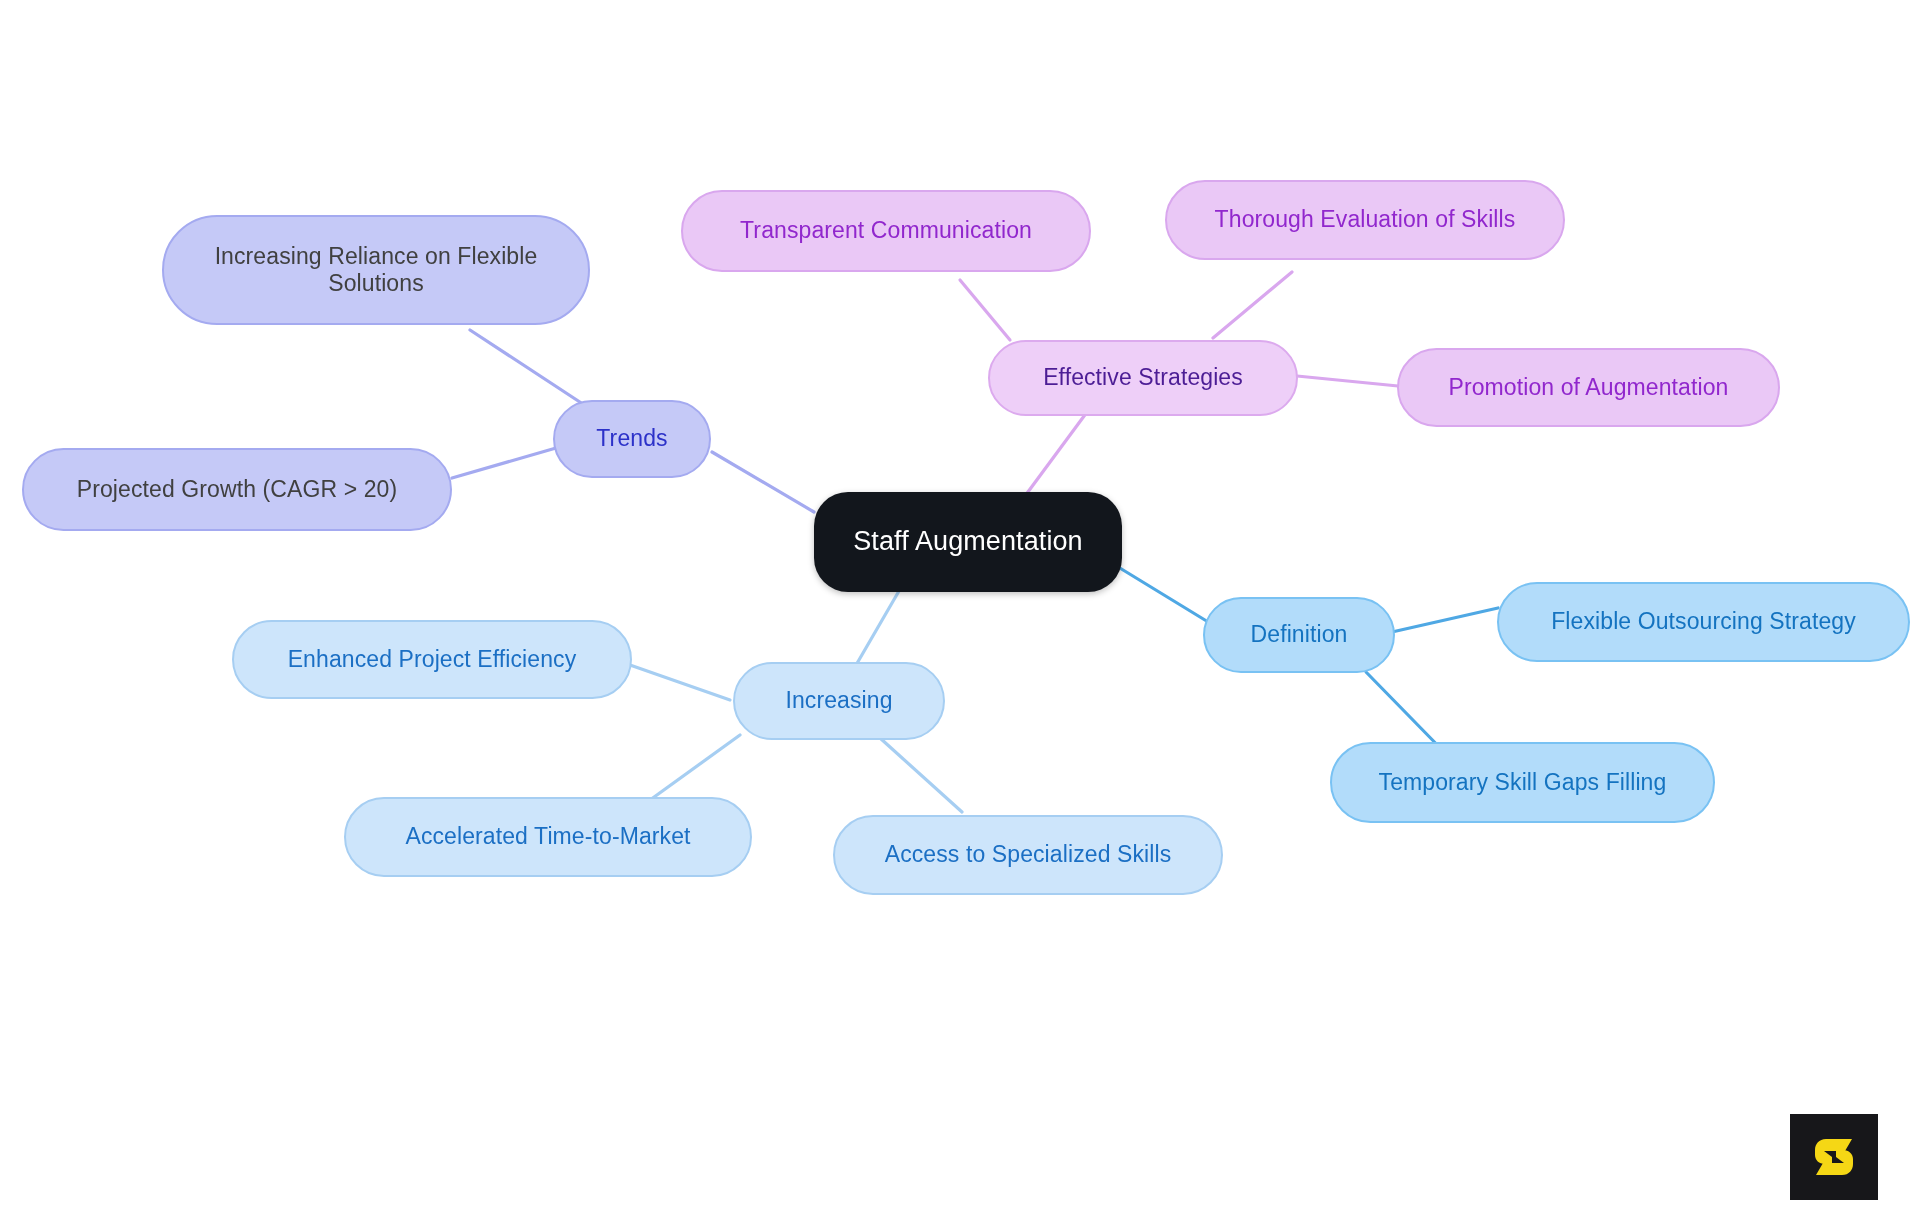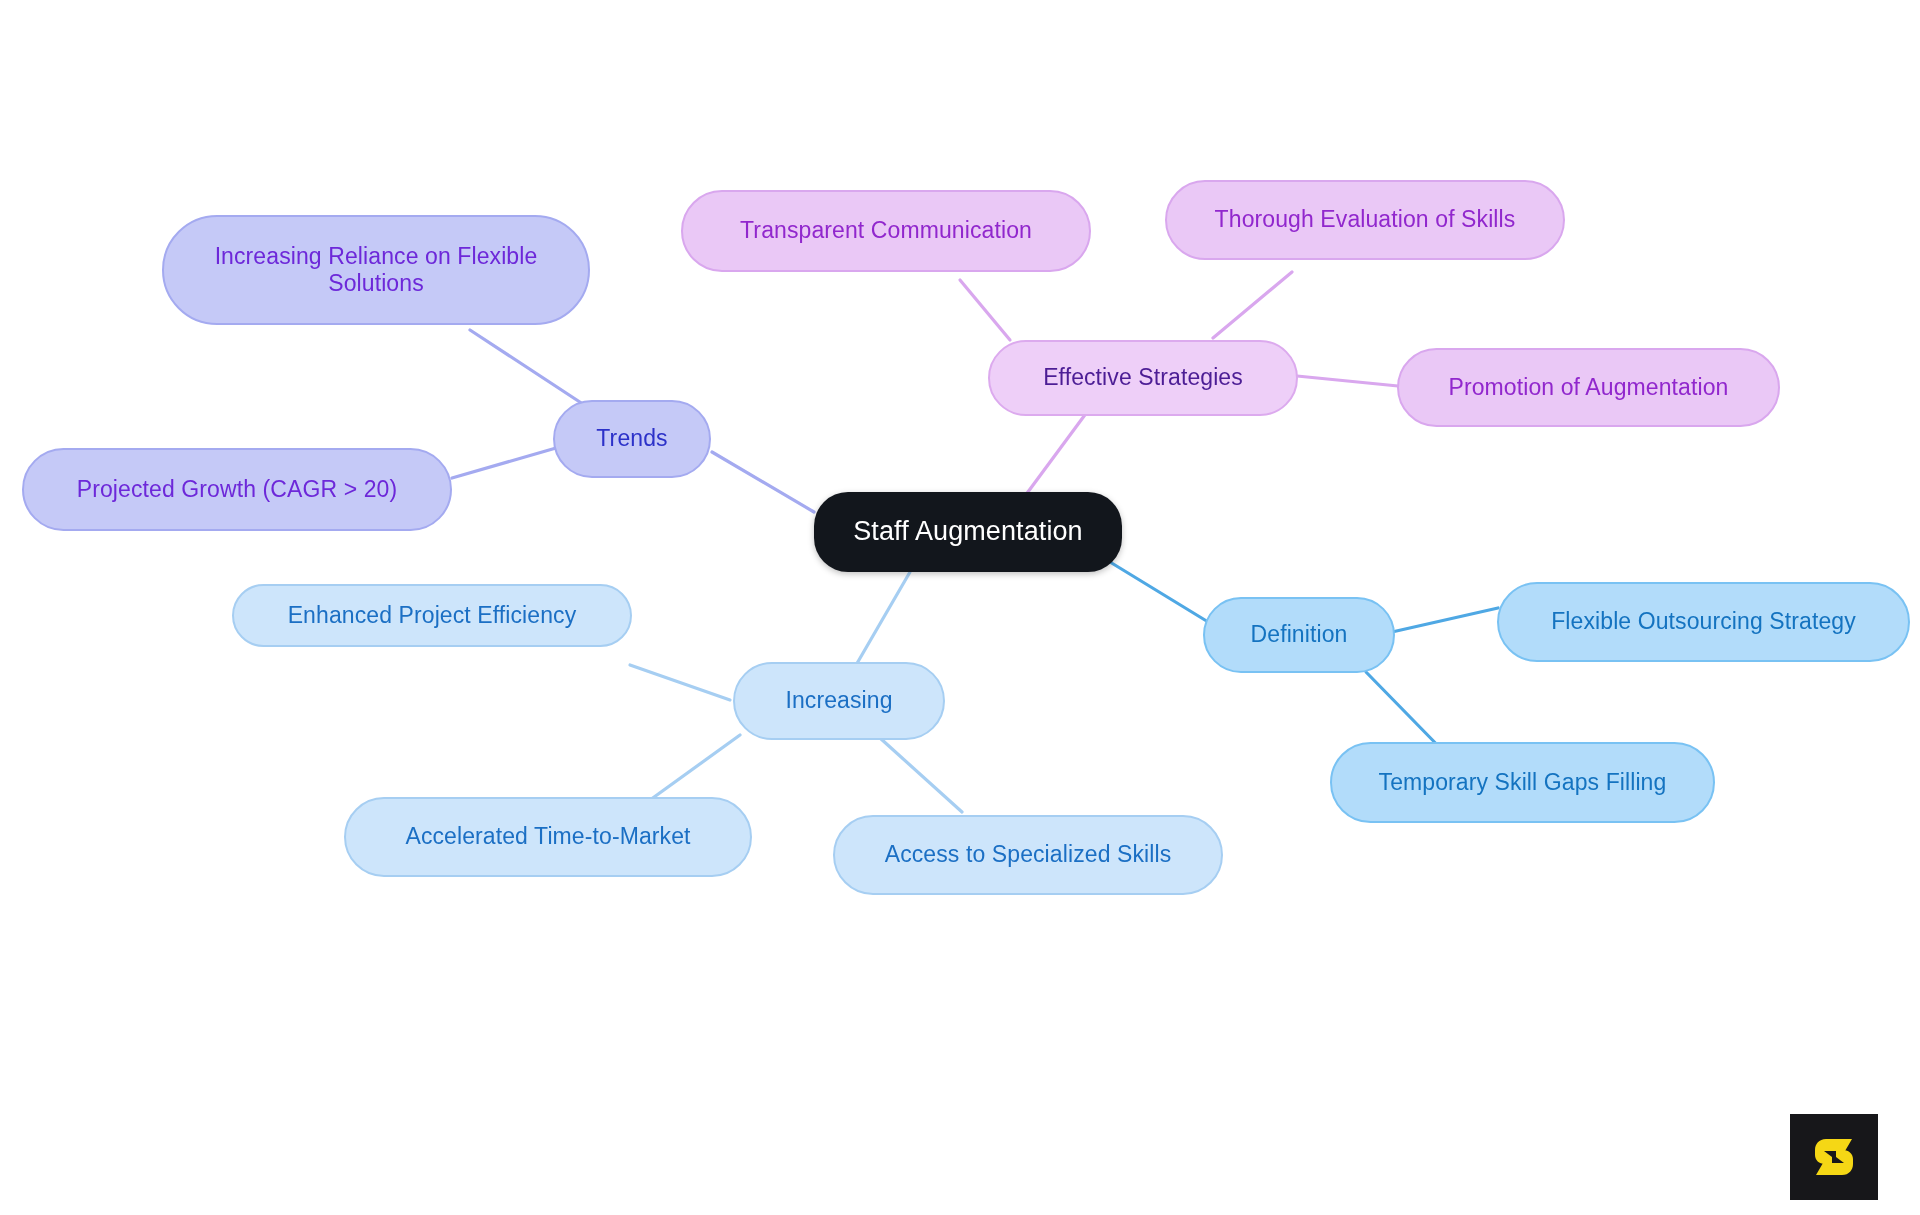--- a/index.html
+++ b/index.html
@@ -45,21 +45,21 @@
     border-radius: 34px;
     border-width: 0;
     background: #12161c;
     color: #ffffff;
     font-size: 27px;
     box-shadow: 0 2px 6px rgba(0,0,0,0.25);
   }
   .node.lavender {
     background: #c5c9f7;
     border-color: #a4aaf0;
-    color: #6d28d9;
+    color: #404040;
     align-items: center;
   }
   .node.lavender-branch {
     background: #c5c9f7;
     border-color: #a4aaf0;
     color: #2c31c9;
   }
   .node.violet {
     background: #eac8f6;
     border-color: #d9a7ee;
@@ -118,21 +118,21 @@
 
     <line x1="910" y1="572" x2="852" y2="672" stroke="#a6cef2" stroke-width="3.2" stroke-linecap="round"></line>
 
     <line x1="730" y1="700" x2="630" y2="665" stroke="#a6cef2" stroke-width="3.2" stroke-linecap="round"></line>
 
     <line x1="740" y1="735" x2="650" y2="800" stroke="#a6cef2" stroke-width="3.2" stroke-linecap="round"></line>
 
     <line x1="880" y1="738" x2="962" y2="812" stroke="#a6cef2" stroke-width="3.2" stroke-linecap="round"></line>
   </svg>
 
-  <div class="node root" style="left:814px; top:492px; width:308px; height:80px;">
+  <div class="node root" style="left:814px; top:492px; width:308px; height:100px;">
     <span>Staff Augmentation</span>
   </div>
 
   <div class="node lavender-branch" style="left:553px; top:400px; width:158px; height:78px; font-size:23px;">
     <span>Trends</span>
   </div>
 
   <div class="node lavender" style="left:162px; top:215px; width:428px; height:110px; font-size:23px;">
     <span>Increasing Reliance on Flexible
 Solutions</span>
@@ -167,21 +167,21 @@
   </div>
 
   <div class="node blue-deep" style="left:1330px; top:742px; width:385px; height:81px; font-size:23px;">
     <span>Temporary Skill Gaps Filling</span>
   </div>
 
   <div class="node blue-soft" style="left:733px; top:662px; width:212px; height:78px; font-size:23px;">
     <span>Increasing</span>
   </div>
 
-  <div class="node blue-soft" style="left:232px; top:584px; width:400px; height:63px; font-size:23px;">
+  <div class="node blue-soft" style="left:232px; top:620px; width:400px; height:79px; font-size:23px;">
     <span>Enhanced Project Efficiency</span>
   </div>
 
   <div class="node blue-soft" style="left:344px; top:797px; width:408px; height:80px; font-size:23px;text-align:center;">
     <span>Accelerated Time-to-Market</span>
   </div>
 
   <div class="node blue-soft" style="left:833px; top:815px; width:390px; height:80px; font-size:23px;">
     <span>Access to Specialized Skills</span>
   </div>

